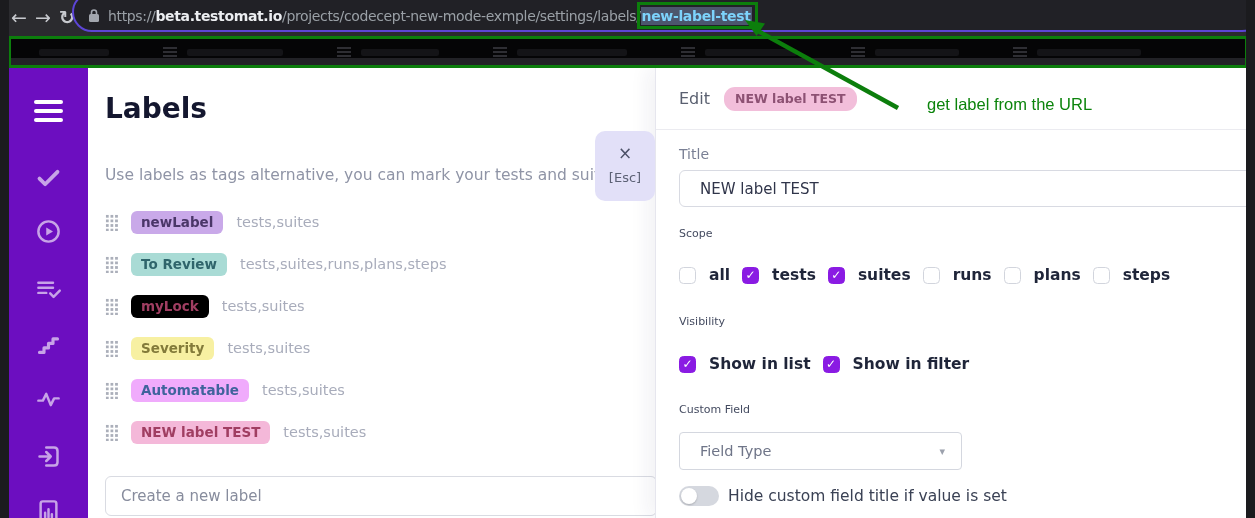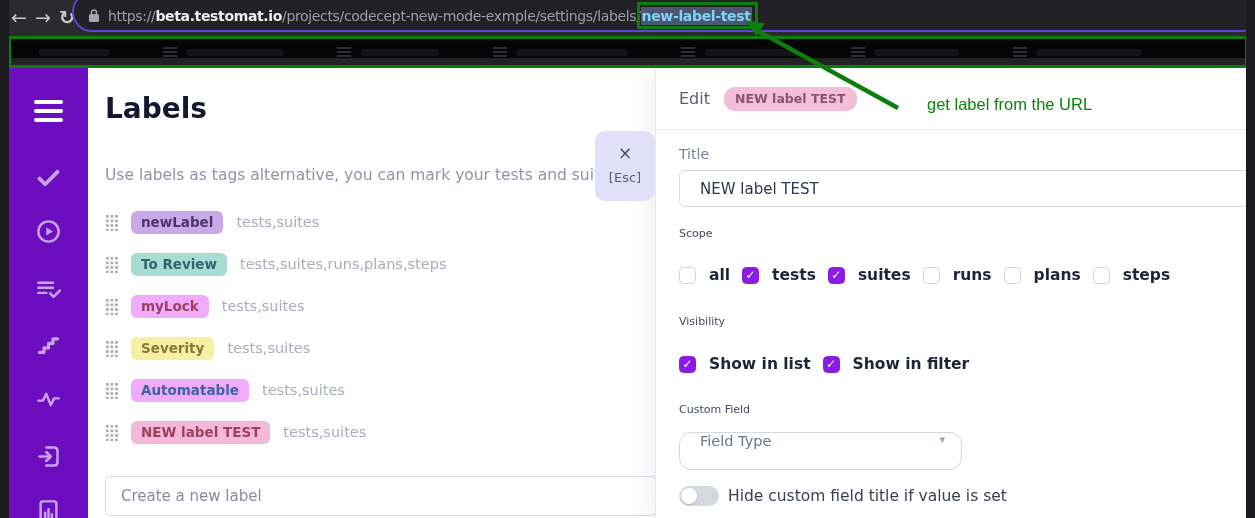--- a/index.html
+++ b/index.html
@@ -66,21 +66,21 @@
     border:1px solid #d8dae2; border-radius:6px; font-size:15px; color:#30354a;
     padding:0 20px; outline:none; font-family:inherit; }
   .cb-row { position:absolute; left:23px; display:flex; align-items:center; gap:12px; }
   .cb-item { display:flex; align-items:center; gap:13px; cursor:pointer; }
   .cb { width:17px; height:17px; border-radius:4.5px; background:#fff; border:1.5px solid #d2d5dd;
     display:flex; align-items:center; justify-content:center; flex:none; }
   .cb.checked { background:#8a1be3; border-color:#8a1be3; }
   .cb.checked::after { content:"✓"; color:#fff; font-size:12px; font-weight:bold; line-height:1; }
   .cb-label { font-size:15.5px; font-weight:bold; color:#1f2539; }
   .select-box { position:absolute; left:23px; top:364px; width:283px; height:38px;
-    border:1px solid #d4d7df; border-radius:12px; display:flex; 
+    border:1px solid #d4d7df; border-radius:4px; display:flex; align-items:center;
     padding:0 16px 0 20px; cursor:pointer; background:#fff; }
   .select-text { font-size:14.5px; color:#6f7588; flex:1; }
   .select-caret { font-size:11px; color:#9ca1ad; }
   .toggle-row { position:absolute; left:23px; top:418px; display:flex; align-items:center; }
   .toggle { width:40px; height:20px; border-radius:10px; background:#d5d8df; position:relative; cursor:pointer; flex:none; }
   .toggle .knob { position:absolute; left:2px; top:2px; width:16px; height:16px; border-radius:50%; background:#fff;
     box-shadow:0 1px 2px rgba(0,0,0,.2); }
   .toggle-label { margin-left:9px; font-size:15.5px; color:#3a4154; }
 
   
@@ -191,21 +191,21 @@
       <span class="badge" style="background: rgb(201, 169, 233); color: rgb(74, 54, 104);">newLabel</span>
       <span class="label-scope">tests,suites</span>
     </div>
     <div class="label-row">
       <div class="drag-handle"></div>
       <span class="badge" style="background: rgb(169, 219, 213); color: rgb(47, 101, 107);">To Review</span>
       <span class="label-scope">tests,suites,runs,plans,steps</span>
     </div>
     <div class="label-row">
       <div class="drag-handle"></div>
-      <span class="badge" style="background: #f0abfc; color: rgb(160, 62, 98);">myLock</span>
+      <span class="badge" style="background: #000000; color: rgb(160, 62, 98);">myLock</span>
       <span class="label-scope">tests,suites</span>
     </div>
     <div class="label-row">
       <div class="drag-handle"></div>
       <span class="badge" style="background: rgb(247, 240, 162); color: rgb(131, 123, 58);">Severity</span>
       <span class="label-scope">tests,suites</span>
     </div>
     <div class="label-row">
       <div class="drag-handle"></div>
       <span class="badge" style="background: #f0abfc; color: rgb(63, 99, 156);">Automatable</span>

